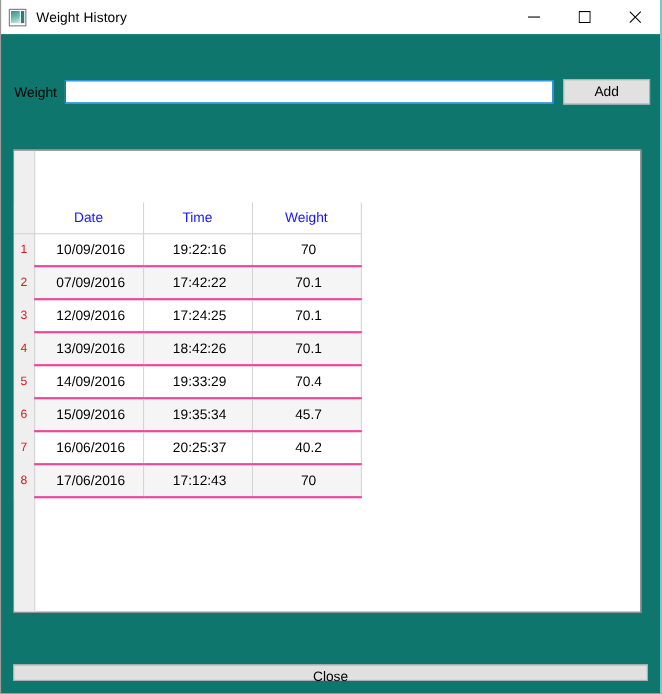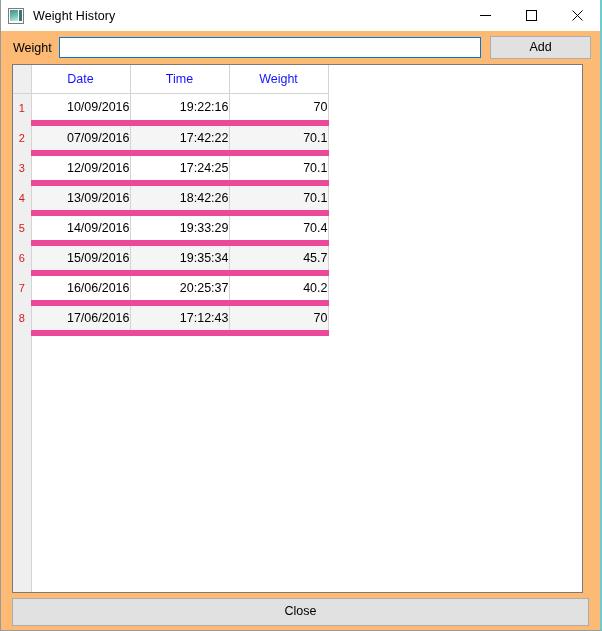--- a/index.html
+++ b/index.html
@@ -16,26 +16,27 @@
     overflow: hidden;
   }
 
   
   #window {
     position: absolute;
     left: 0; top: 0;
     width: 602px;
     height: 631px;
     box-sizing: border-box;
-    background: #fdba74;
+    background: #0f766e;
     border-left: 1px solid #9a9a9a;
     border-right: 2px solid #6fcbd0;
     border-bottom: 1px solid #9a9a9a;
     display: flex;
     flex-direction: column;
+    gap: 36px;
   }
 
   
   #titlebar {
     height: 31px;
     min-height: 31px;
     background: #ffffff;
     display: flex;
     align-items: center;
     position: relative;
@@ -105,21 +106,21 @@
     border: 1px solid #0078d7;
     background: #ffffff;
     font-family: "Liberation Sans", sans-serif;
     font-size: 12.5px;
     padding: 0 3px;
     outline: none;
     color: #000;
     min-width: 0;
   }
   .tbbtn {
-    width: 101px;
+    width: 79px;
     height: 23px;
     margin-left: 9px;
     box-sizing: border-box;
     border: 1px solid #adadad;
     background: #e1e1e1;
     font-family: "Liberation Sans", sans-serif;
     font-size: 12.5px;
     color: #000;
     padding: 0;
     flex: 0 0 auto;
@@ -144,20 +145,21 @@
     width: 18px;
     background: #efefef;
     border-right: 1px solid #d4d4d4;
   }
   table.grid {
     border-collapse: collapse;
     table-layout: fixed;
     width: 315px;
     position: relative;
     z-index: 2;
+    margin-top: 47px;
   }
   table.grid col.c-num   { width: 18px; }
   table.grid col.c-date  { width: 99px; }
   table.grid col.c-time  { width: 99px; }
   table.grid col.c-wt    { width: 99px; }
 
   table.grid th.num-h {
     background: #efefef;
     border-right: 1px solid #d4d4d4;
     border-bottom: 1px solid #d4d4d4;
@@ -182,44 +184,44 @@
     color: #d21a1a;
     font-size: 11px;
     text-align: center;
     vertical-align: middle;
     padding: 0;
   }
   table.grid td.cell {
     height: 30px;
     font-size: 12.5px;
     color: #000000;
-    text-align: right;
+    text-align: center;
     vertical-align: middle;
     border-right: 1px solid #d4d4d4;
-    border-bottom: 6px solid #ec4899;
+    border-bottom: 2px solid #ec4899;
     padding: 0 0 0 4px;
     box-sizing: border-box;
     white-space: nowrap;
     overflow: hidden;
   }
   table.grid tr.odd  td.cell { background: #ffffff; }
   table.grid tr.even td.cell { background: #f5f5f5; }
 
   
   #footer {
     height: 37px;
     min-height: 37px;
     display: flex;
     align-items: center;
     padding: 0 11px;
     box-sizing: border-box;
   }
   #close-button {
     width: 100%;
-    height: 28px;
+    height: 15px;
     box-sizing: border-box;
     border: 1px solid #adadad;
     background: #e1e1e1;
     font-family: "Liberation Sans", sans-serif;
     font-size: 12.5px;
     color: #000;
     line-height: 21px;
     text-align: center;
     padding: 0;
     cursor: default;

